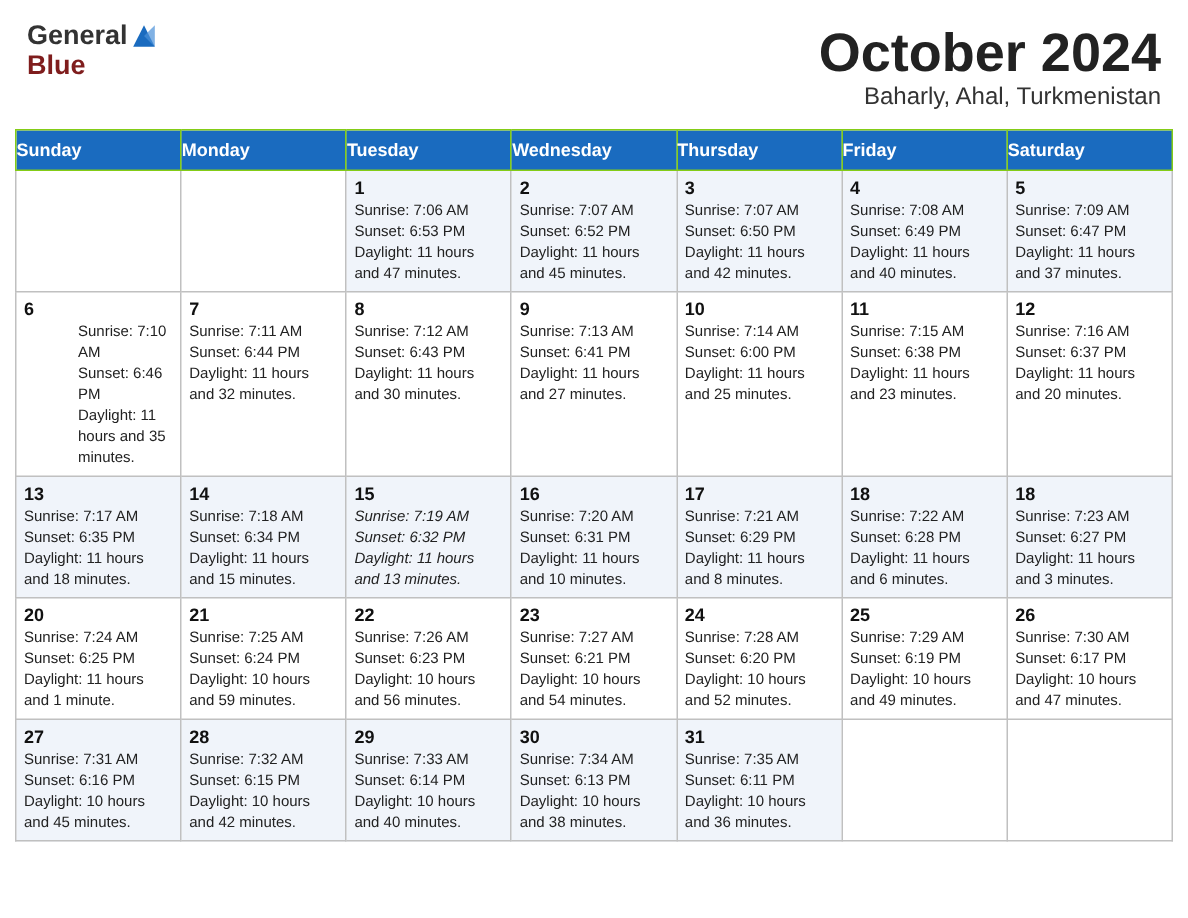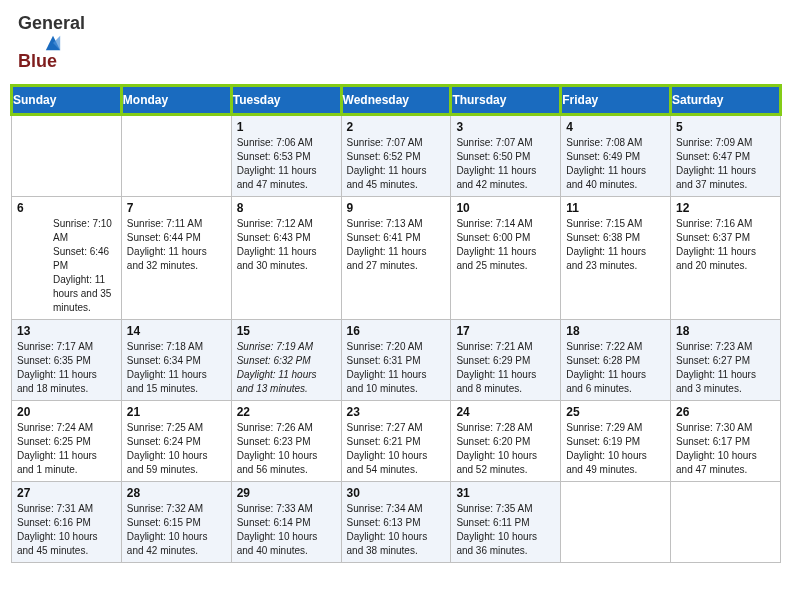--- a/index.html
+++ b/index.html
@@ -50,21 +50,21 @@
       border-collapse: collapse;
       font-size: 10.5px;
     }
     .calendar th {
       background: #1a6bbf;
       color: #fff;
       padding: 6px 0;
       text-align: left;
       font-size: 12px;
       font-weight: bold;
-      border: 3px solid #84cc16;
+      border: 1px solid #84cc16;
     }
     .calendar td {
       border: 1px solid #c0c0c0;
       padding: 4px 5px;
       vertical-align: top;
       height: 80px;
       width: calc(100%/7);
       background: #fff;
     }
     .calendar tr:nth-child(odd) td {
@@ -87,29 +87,33 @@
     .empty-cell {
       background: #fff !important;
     }
   </style>
 </head>
 <body>
 
 <div class="header">
   <div class="logo">
     <div>
-      <div style="display:flex; align-items:center;flex-direction:column;">
+      <div style="display:flex; align-items:center;">
         <span class="logo-text logo-general">General</span>
         <svg class="logo-icon" viewBox="0 0 20 20">
           <polygon points="2,18 10,2 18,18" fill="#1a6bbf"></polygon>
           <polygon points="10,10 18,2 18,18" fill="#4a90d9" opacity="0.7"></polygon>
         </svg>
       </div>
       <div class="logo-text logo-blue">Blue</div>
     </div>
+  </div>
+  <div class="title-block">
+    <div class="month-title">October 2024</div>
+    <div class="location-title">Baharly, Ahal, Turkmenistan</div>
   </div>
 </div>
 
 <table class="calendar">
   <thead>
     <tr id="dow-row">
         <th>Sunday</th>
         <th>Monday</th>
         <th>Tuesday</th>
         <th>Wednesday</th>

